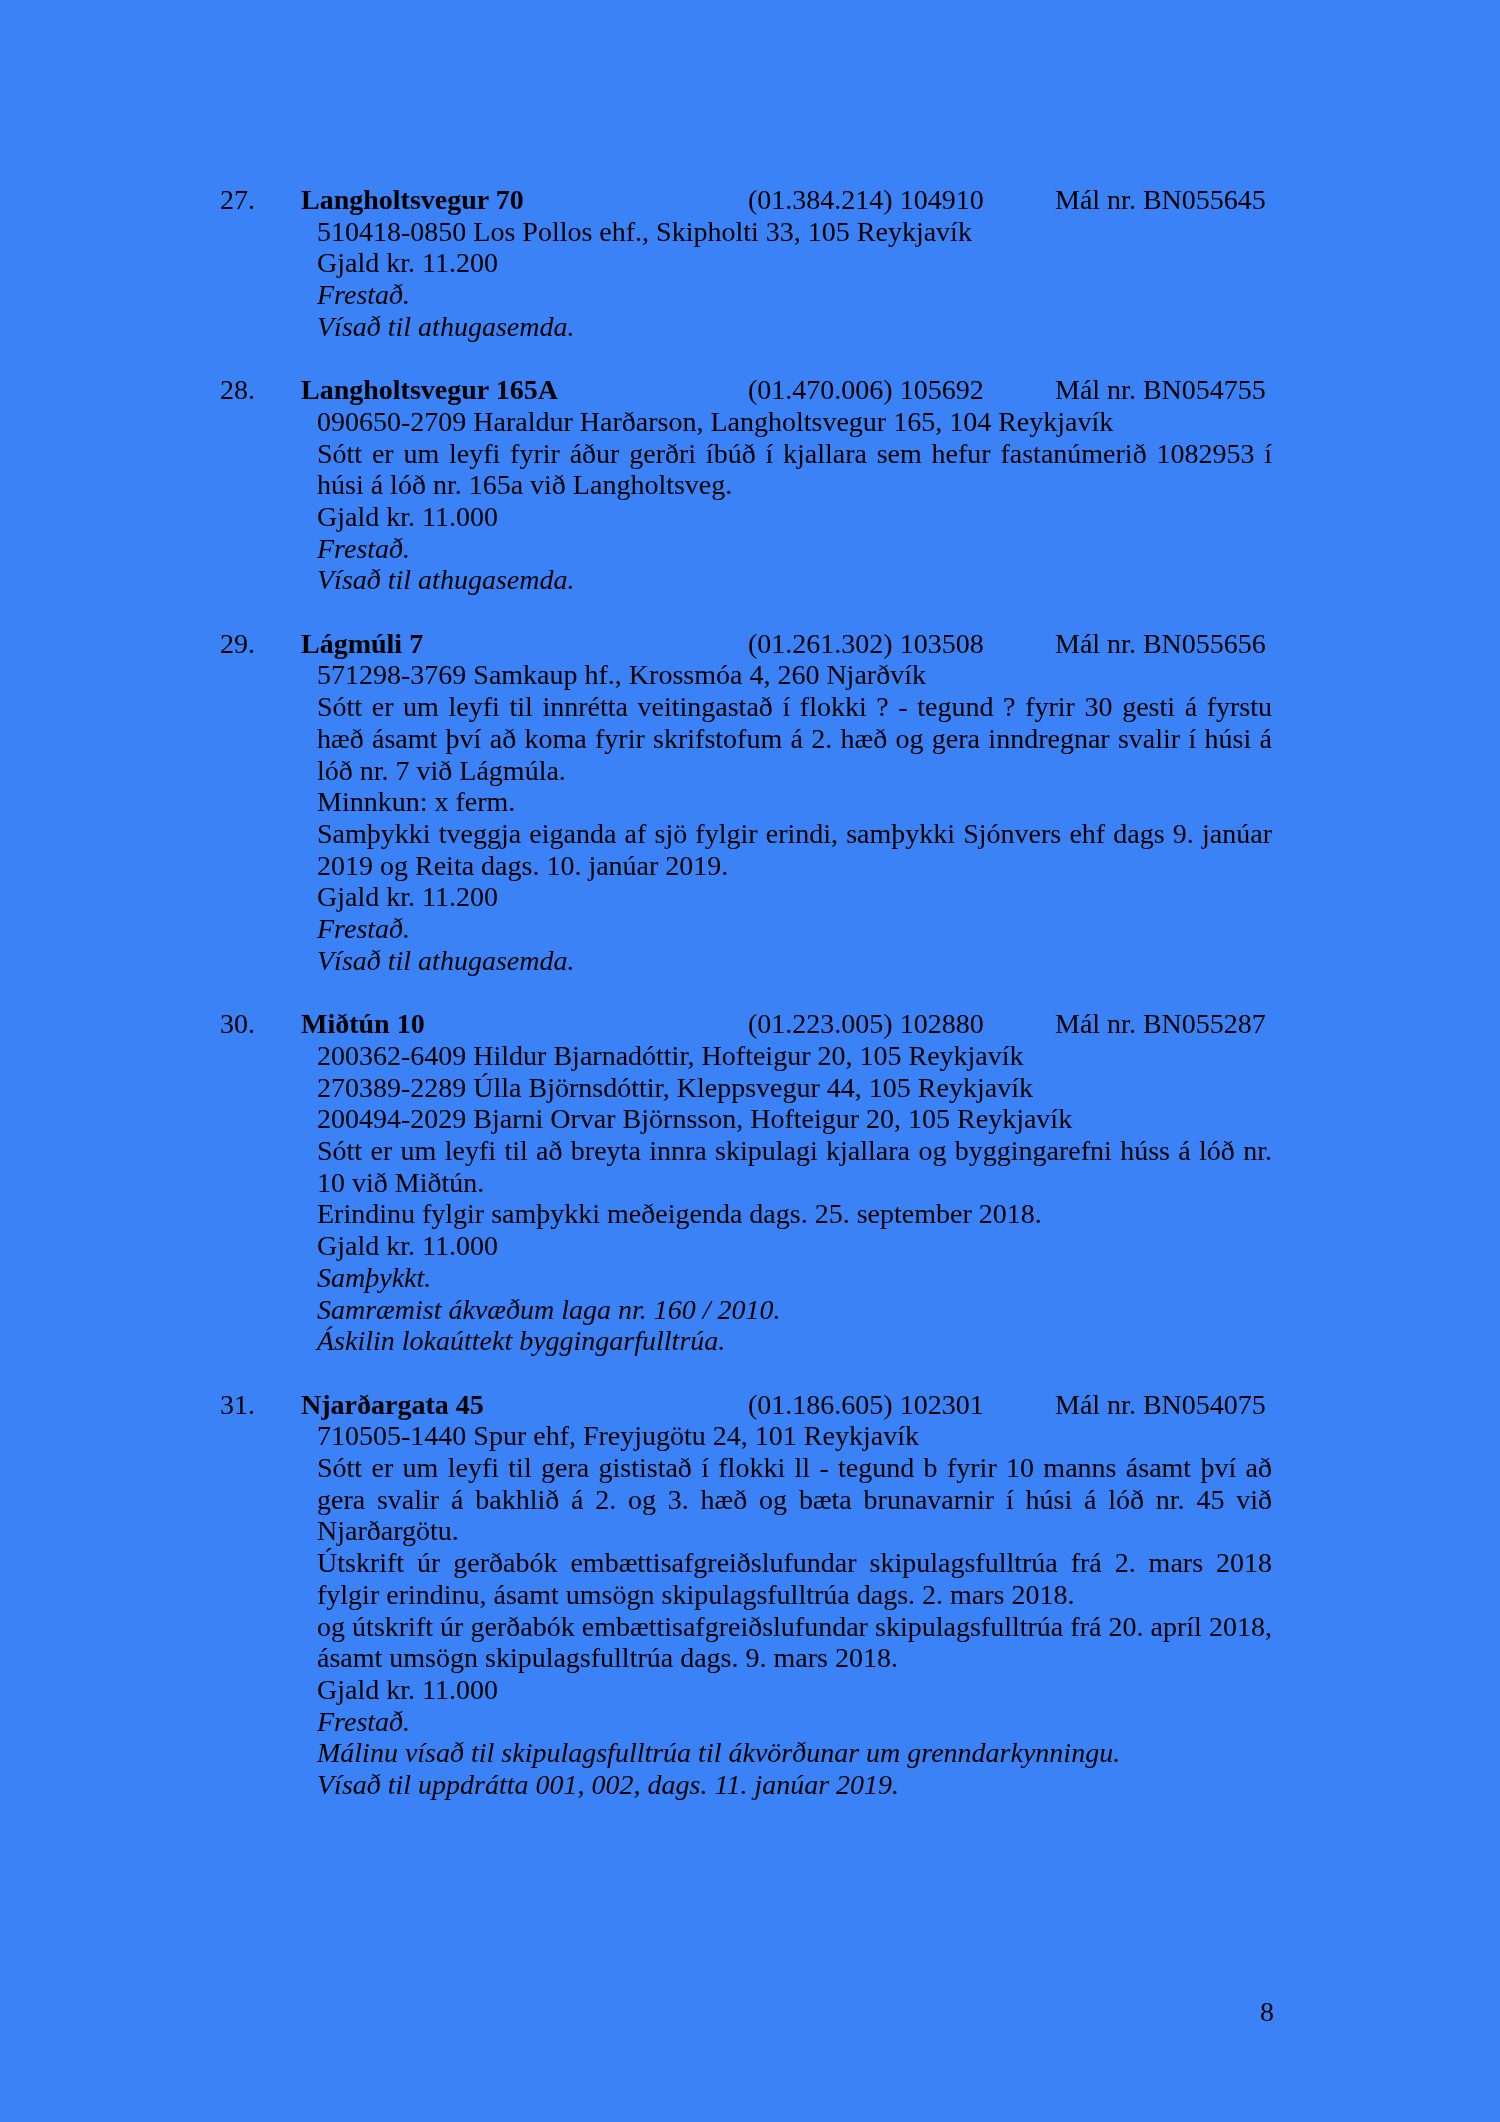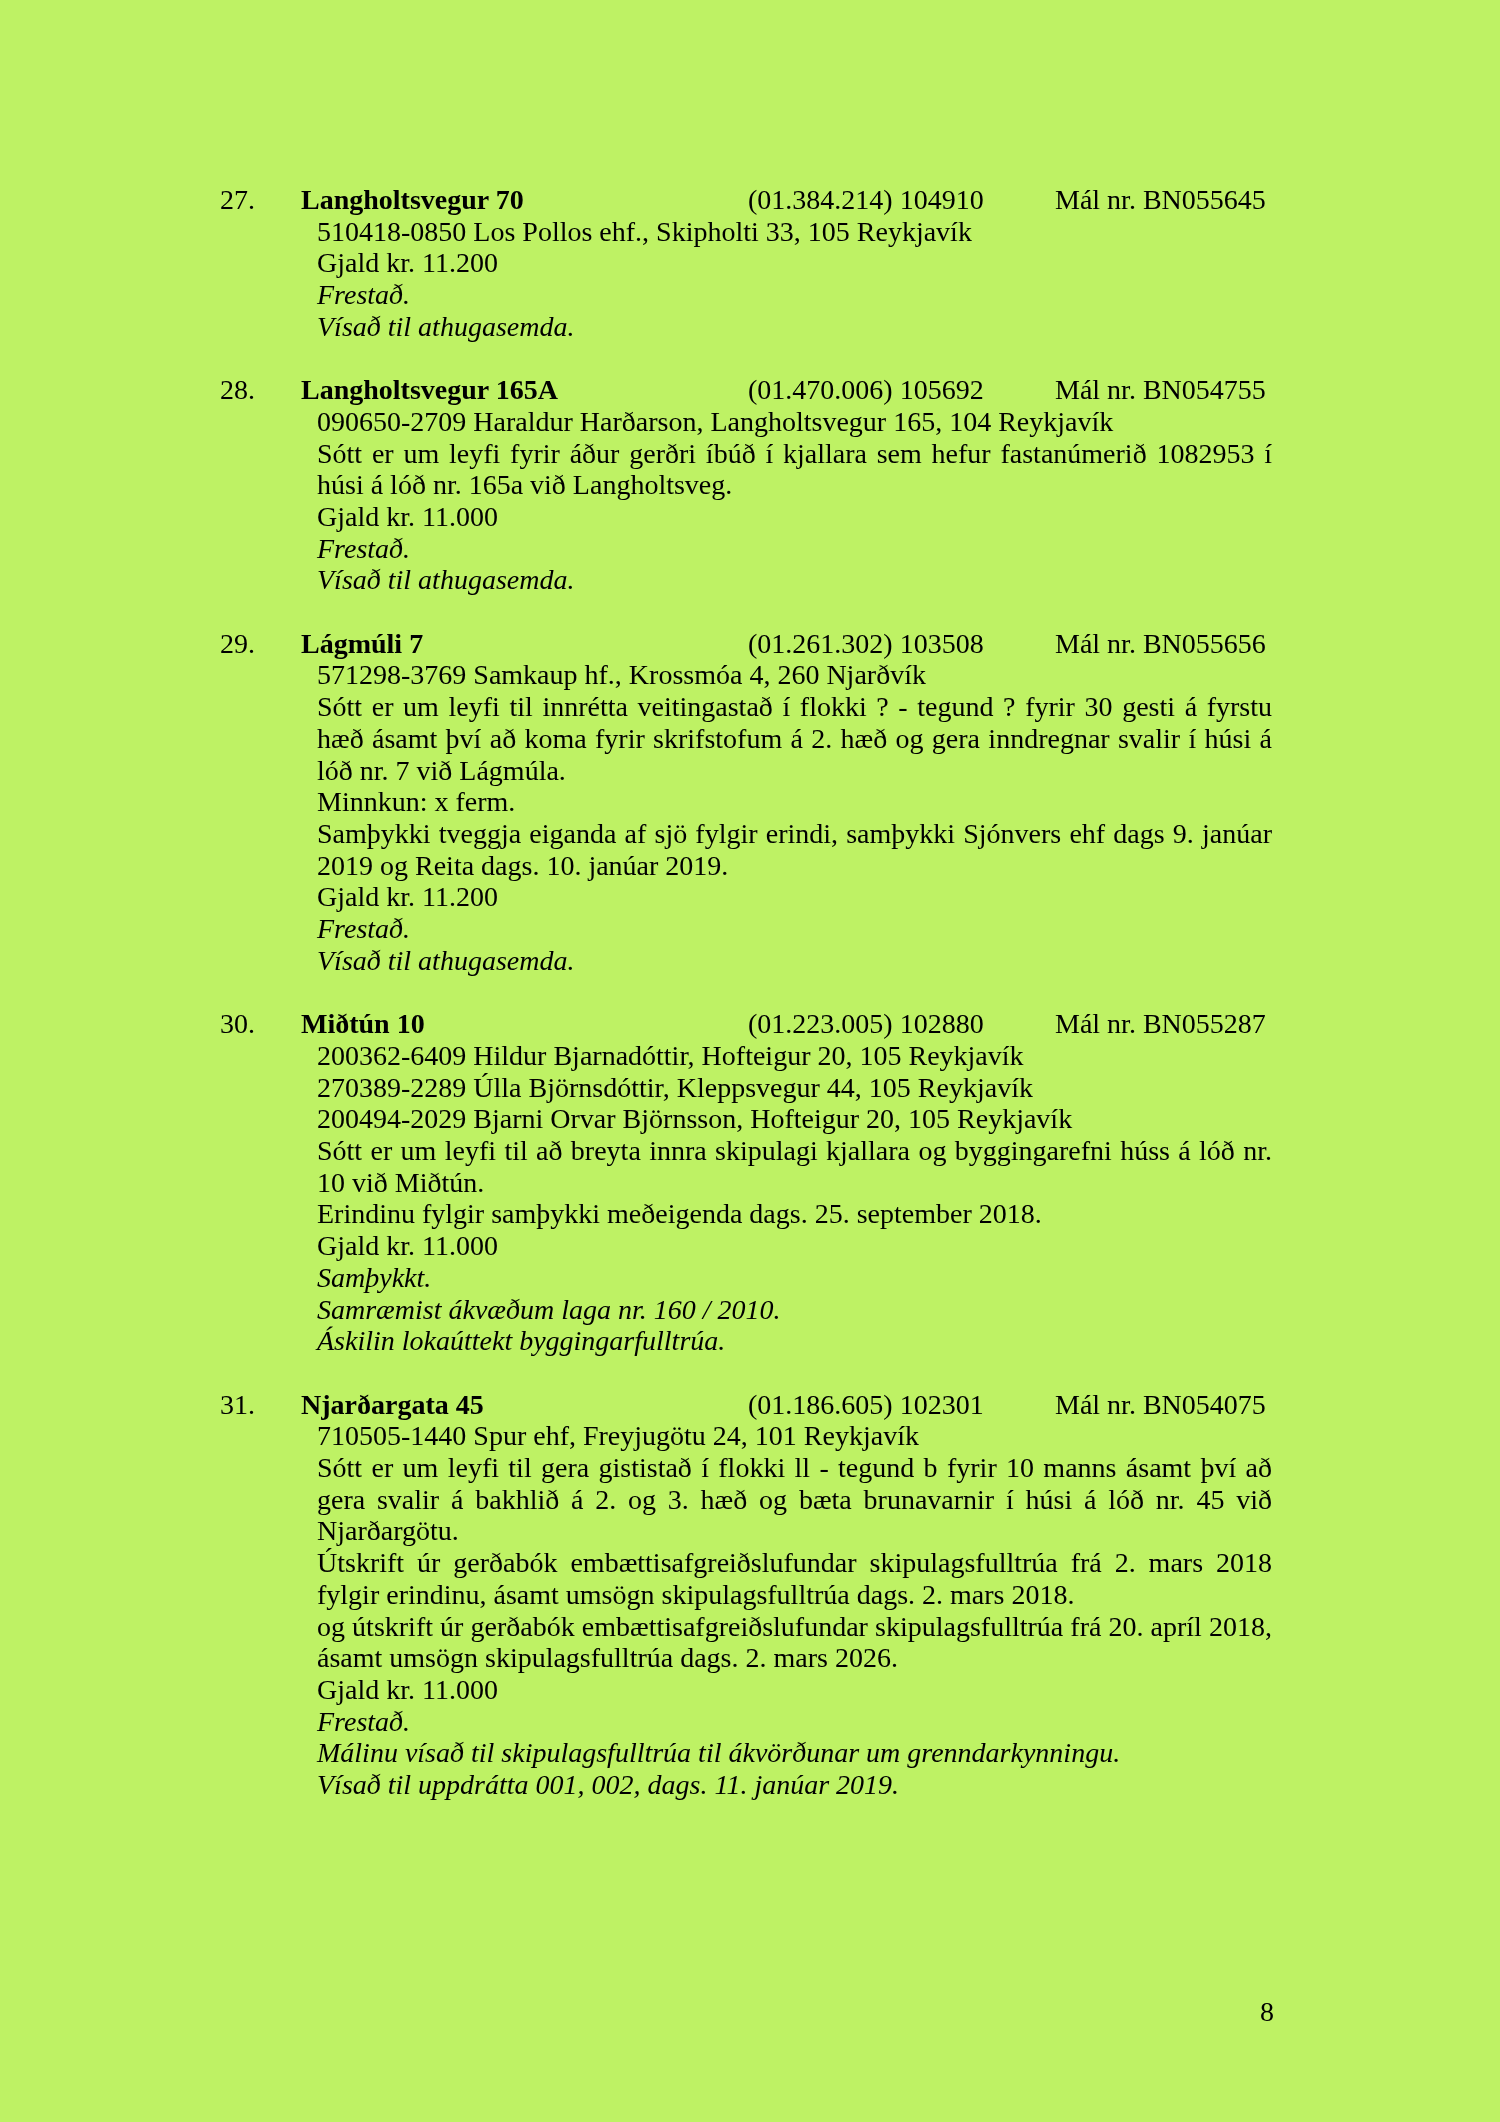--- a/index.html
+++ b/index.html
@@ -1,20 +1,20 @@
 <!DOCTYPE html>
 <html><head>
 <meta charset="utf-8">
 <style>
   html, body { margin: 0; padding: 0; background: #ffffff; }
   .page {
     position: relative;
     width: 1500px;
     height: 2122px;
-    background: #bef264;
+    background: #3b82f6;
     color: #000000;
     font-family: "Liberation Serif", "DejaVu Serif", serif;
     font-size: 28px;
     line-height: 31.7px;
     overflow: hidden;
   }
   .doc {
     position: absolute;
     top: 184px;
     left: 220px;
@@ -116,21 +116,21 @@
       <div class="item-header">
         <span class="item-num">31.</span>
         <span class="item-title">Njarðargata 45</span>
         <span class="item-ref">(01.186.605) 102301</span>
         <span class="item-case">Mál nr. BN054075</span>
       </div>
       <div class="item-body">
         <p class="owner">710505-1440 Spur ehf, Freyjugötu 24, 101 Reykjavík</p>
         <p class="para">Sótt er um leyfi til gera gististað í flokki ll - tegund b fyrir 10 manns ásamt því að gera svalir á bakhlið á 2. og 3. hæð og bæta brunavarnir í húsi á lóð nr. 45 við Njarðargötu.</p>
         <p class="para">Útskrift úr gerðabók embættisafgreiðslufundar skipulagsfulltrúa frá 2. mars 2018 fylgir erindinu, ásamt umsögn skipulagsfulltrúa dags. 2. mars 2018.</p>
-        <p class="para">og útskrift úr gerðabók embættisafgreiðslufundar skipulagsfulltrúa frá 20. apríl 2018, ásamt umsögn skipulagsfulltrúa dags. 2. mars 2026.</p>
+        <p class="para">og útskrift úr gerðabók embættisafgreiðslufundar skipulagsfulltrúa frá 20. apríl 2018, ásamt umsögn skipulagsfulltrúa dags. 9. mars 2018.</p>
         <p class="fee">Gjald kr. 11.000</p>
         <p class="ruling">Frestað.</p>
         <p class="ruling">Málinu vísað til skipulagsfulltrúa til ákvörðunar um grenndarkynningu.</p>
         <p class="ruling">Vísað til uppdrátta 001, 002, dags. 11. janúar 2019.</p>
       </div>
     </section>
 
   </div>
 
   <div class="page-number">8</div>

